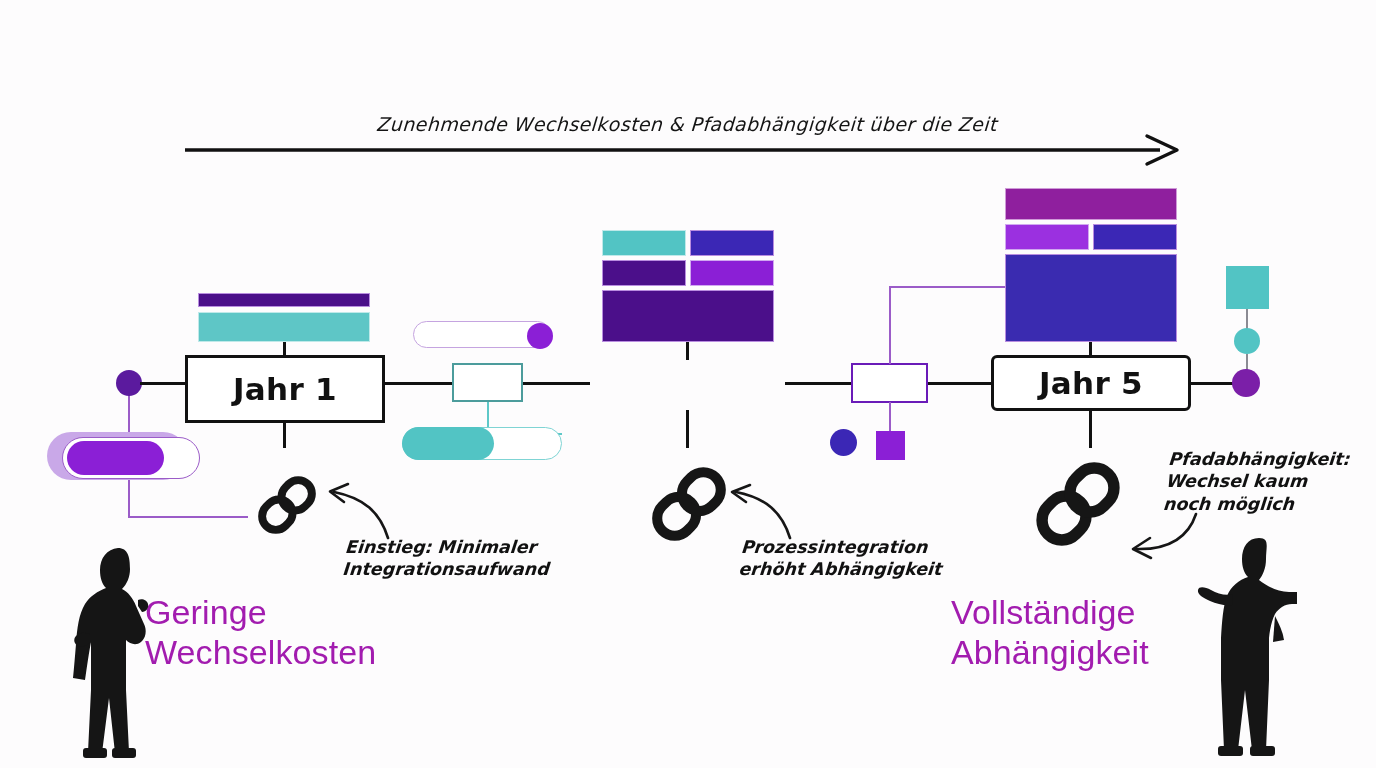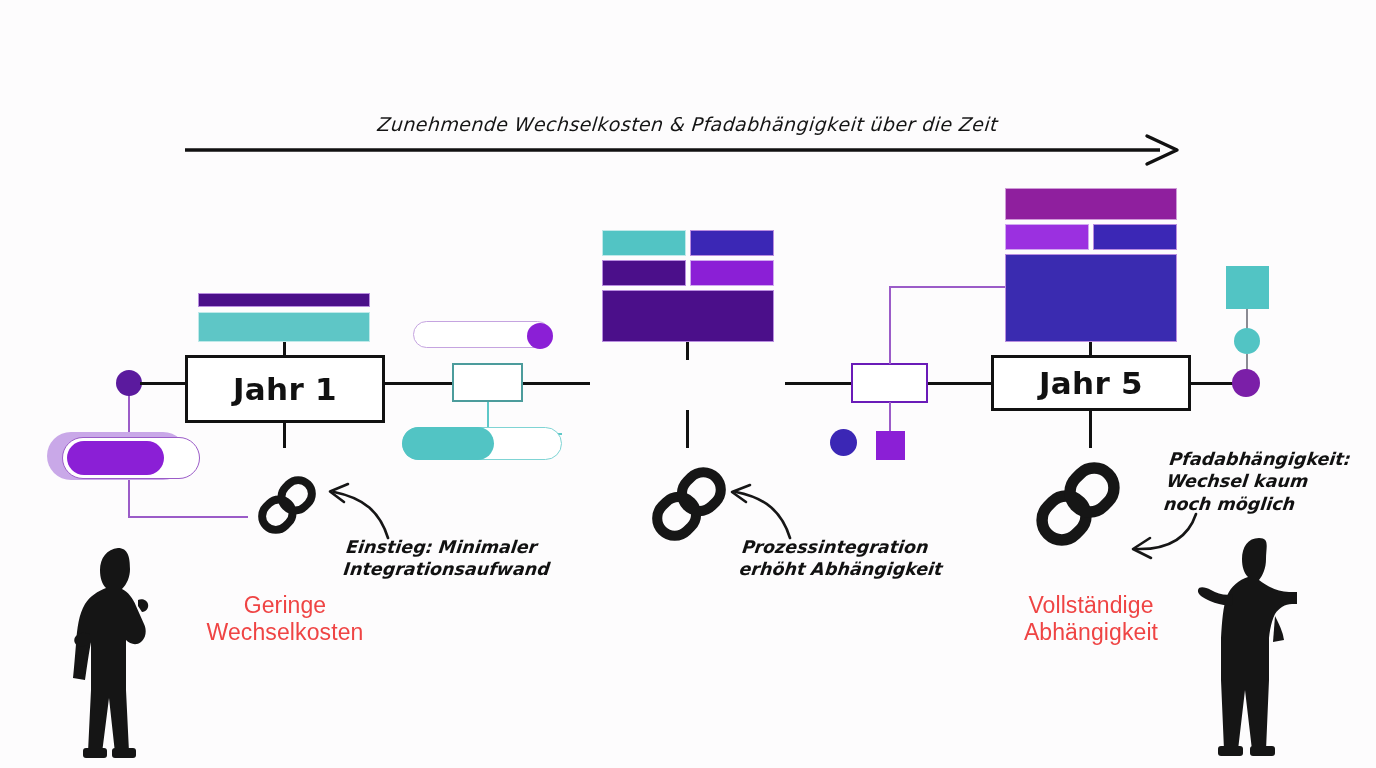--- a/index.html
+++ b/index.html
@@ -68,25 +68,24 @@
     font-weight: 600;
     line-height: 1.28;
     color: #111111;
     transform: skewX(-7deg);
     white-space: pre-line;
   }
 
   
   .biglabel {
     position: absolute;
-    text-align: center;
     font-family: "Liberation Sans", sans-serif;
-    font-size: 23px;
+    font-size: 34px;
     line-height: 1.18;
-    color: #ef4444;
+    color: #a21caf;
     white-space: pre-line;
     letter-spacing: .1px;
   }
 
   svg { display: block; overflow: visible; }
 </style>
 </head>
 <body>
 
 <div id="stage">
@@ -162,21 +161,21 @@
   <div class="pline" style="left:889px; top:402px; width:2px; height:32px;"></div>
 
   <div class="circ" style="left:830px; top:429px; width:27px; height:27px; background:#3b27b5;"></div>
   <div class="sq" style="left:876px; top:431px; width:29px; height:29px; background:#8b1fd6;"></div>
 
   <div class="blk" style="left:1005px; top:188px; width:172px; height:32px; background:#8f1f9e; border:1px solid #cf9ad8;"></div>
   <div class="blk" style="left:1005px; top:224px; width:84px; height:26px; background:#9b30e0; border:1px solid #d0a8f0;"></div>
   <div class="blk" style="left:1093px; top:224px; width:84px; height:26px; background:#3b27b5; border:1px solid #b98de0;"></div>
   <div class="blk" style="left:1005px; top:254px; width:172px; height:88px; background:#3a2bb0; border:1px solid #b98de0;"></div>
 
-  <div class="milestone" style="left:991px; top:355px; width:200px; height:56px;">
+  <div class="milestone" style="left:991px; top:355px; width:200px; height:56px;border-radius:6px;">
     <span>Jahr 5</span>
   </div>
 
   <div class="sq" style="left:1226px; top:266px; width:43px; height:43px; background:#52c4c4;"></div>
   <div class="gline" style="left:1246px; top:309px; width:2px; height:22px;"></div>
   <div class="circ" style="left:1234px; top:328px; width:26px; height:26px; background:#52c4c4;"></div>
   <div class="gline" style="left:1246px; top:354px; width:2px; height:18px;"></div>
   <div class="circ" style="left:1232px; top:369px; width:28px; height:28px; background:#7b1fa8;"></div>
 
   <svg class="abs" style="left:251px; top:469px;" width="72" height="72" viewBox="0 0 100 100">

